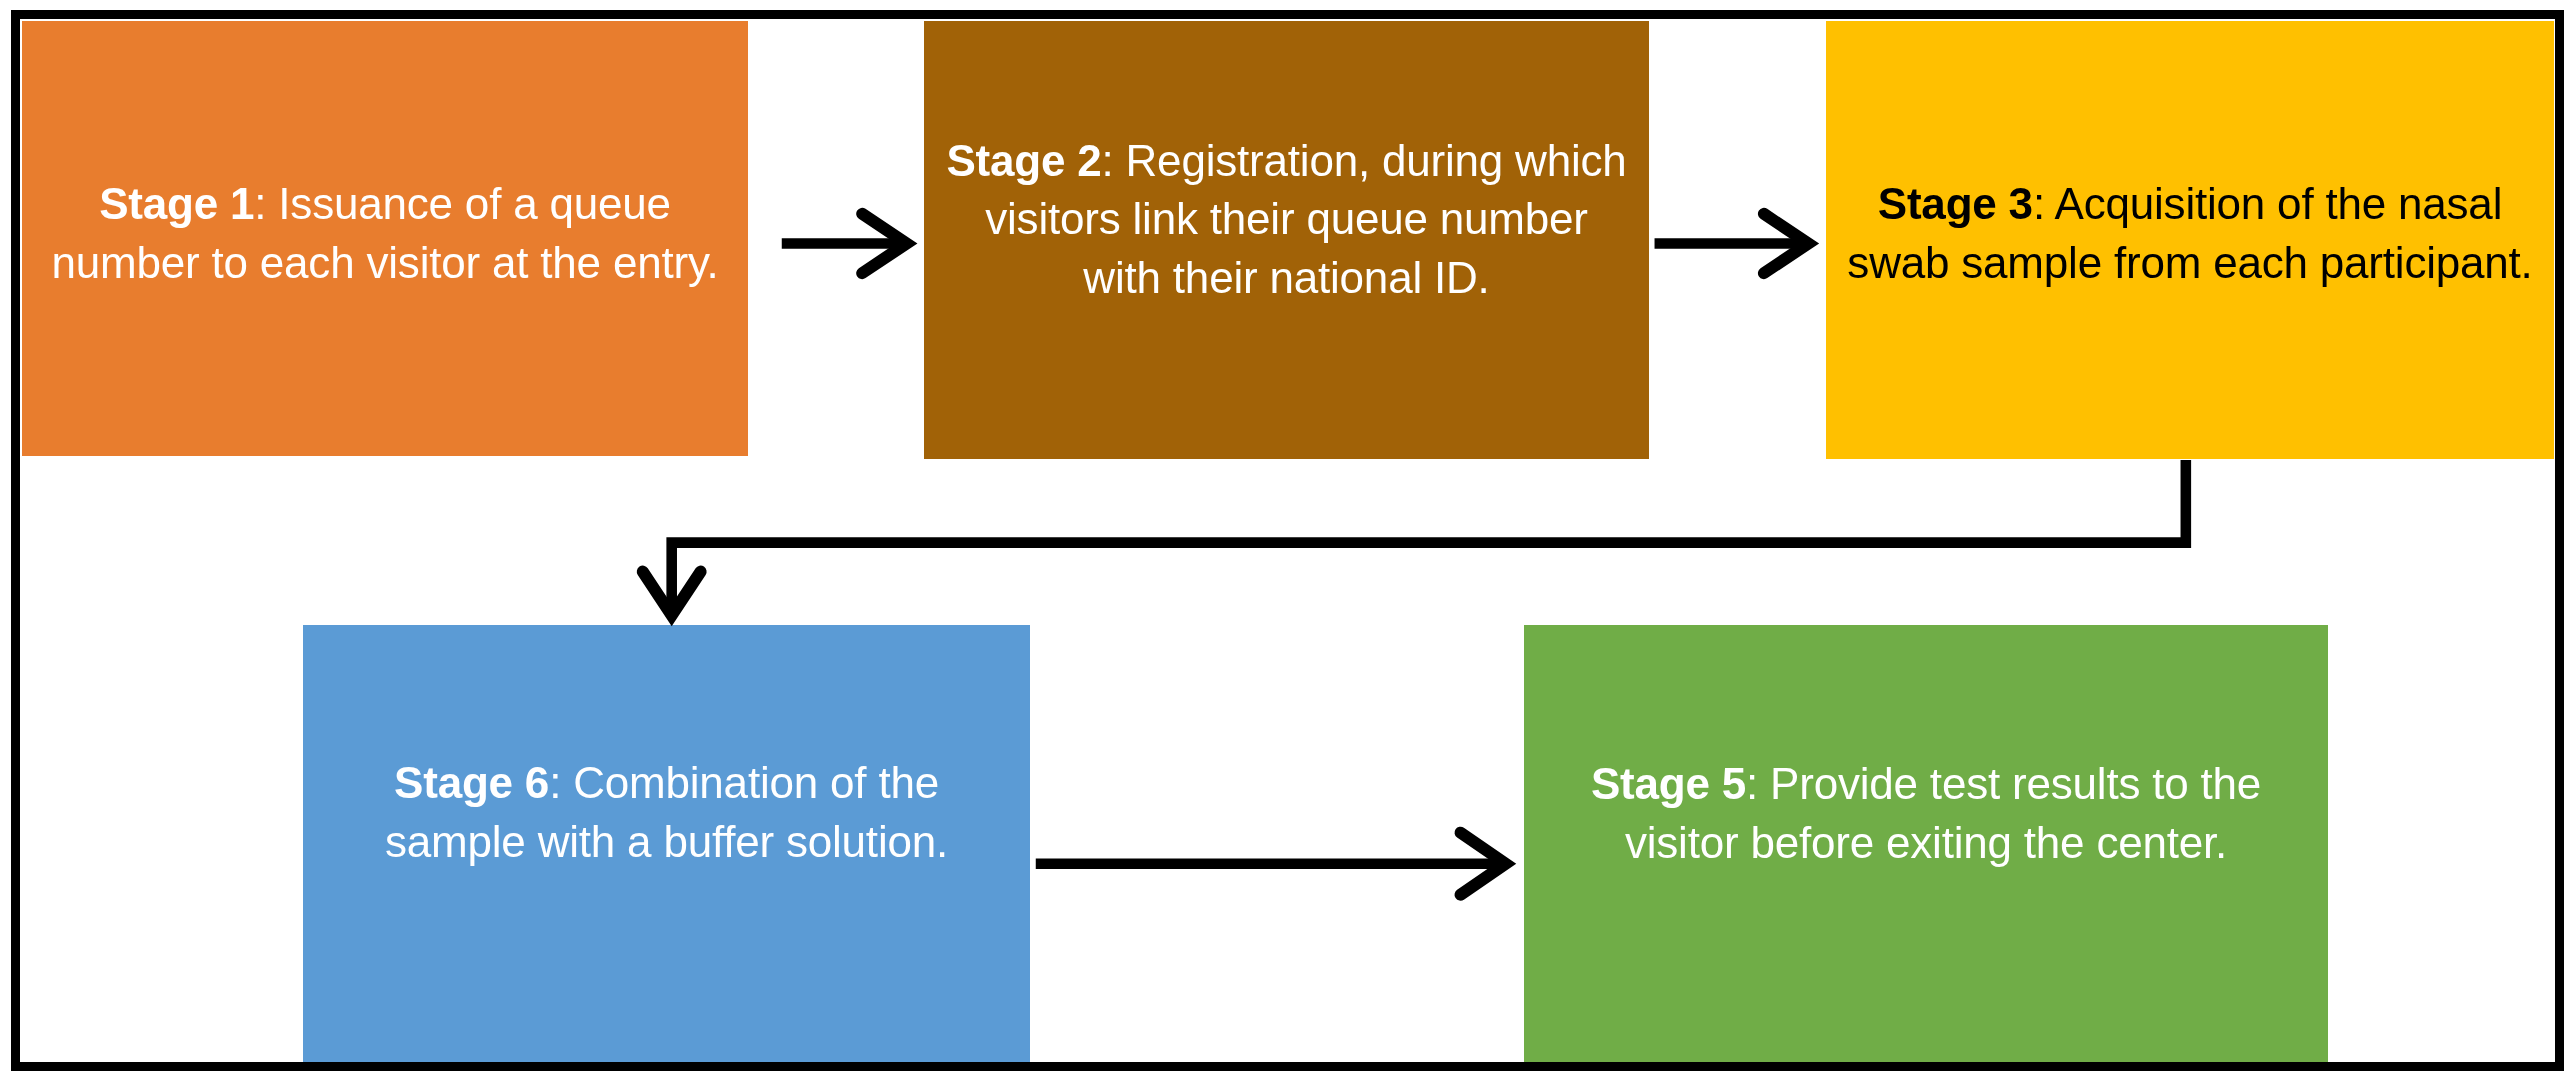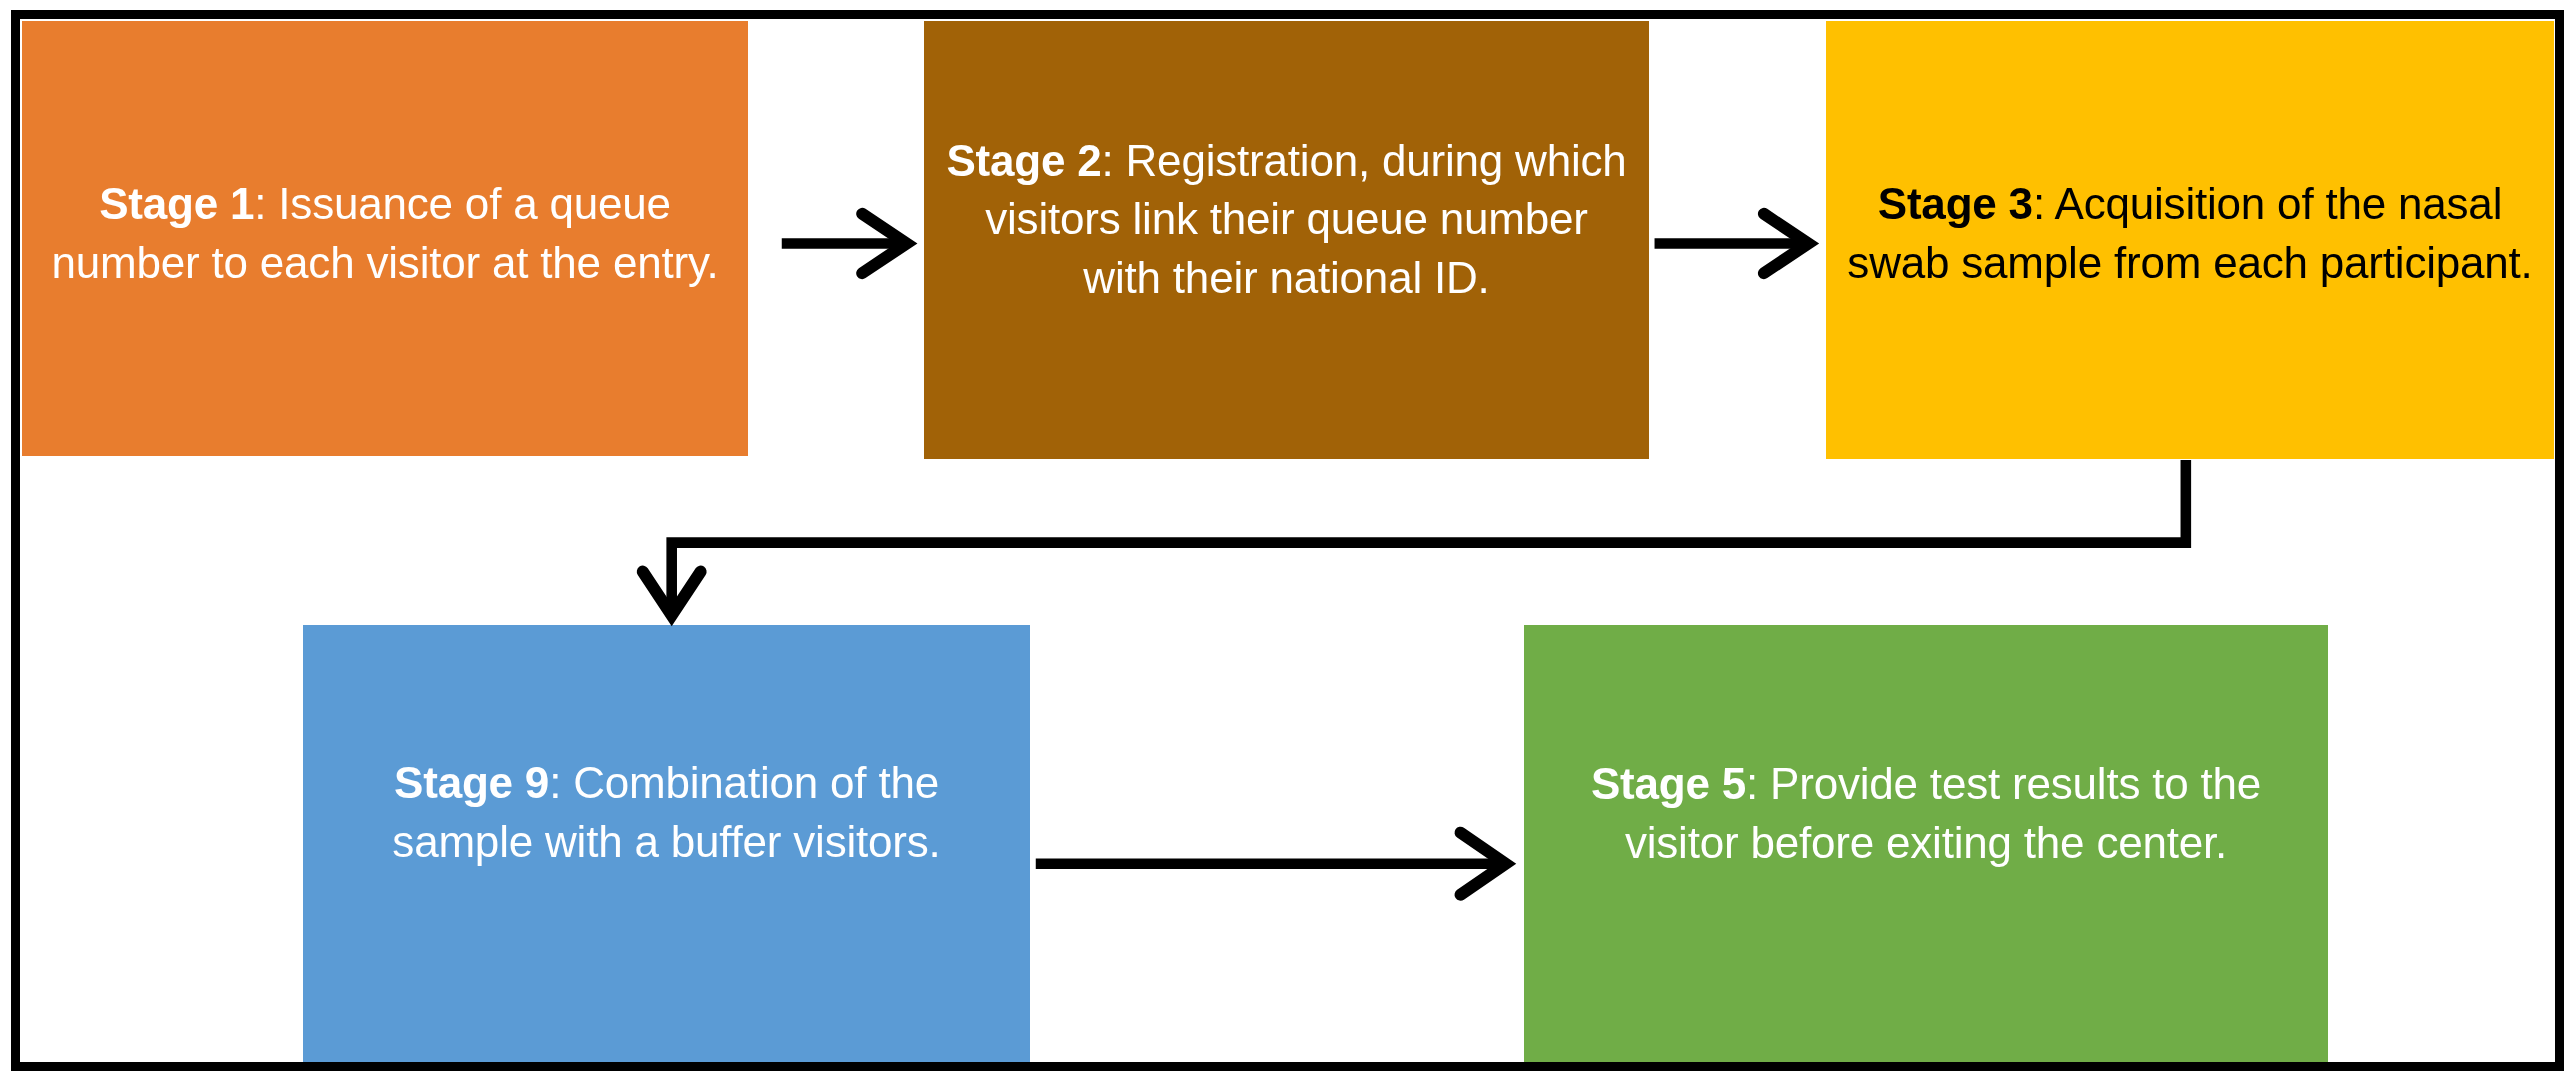--- a/index.html
+++ b/index.html
@@ -77,21 +77,21 @@
 
   <div class="node" id="stage2" style="background: #a16207; color: rgb(255, 255, 255); text-align: center;">
     <span class="txt"><b>Stage 2</b><span>: Registration, during which visitors link their queue number with their national ID.</span></span>
   </div>
 
   <div class="node" id="stage3" style="background: rgb(255, 192, 0); color: #000000;">
     <span class="txt"><b>Stage 3</b><span>: Acquisition of the nasal swab sample from each participant.</span></span>
   </div>
 
   <div class="node" id="stage4" style="background: rgb(91, 155, 213); color: rgb(255, 255, 255);">
-    <span class="txt"><b>Stage 9</b><span>: Combination of the sample with a buffer visitors.</span></span>
+    <span class="txt"><b>Stage 6</b><span>: Combination of the sample with a buffer solution.</span></span>
   </div>
 
   <div class="node" id="stage5" style="background: rgb(112, 173, 71); color: rgb(255, 255, 255);">
     <span class="txt"><b>Stage 5</b><span>: Provide test results to the visitor before exiting the center.</span></span>
   </div>
 
   <svg id="connectors" viewBox="0 0 3651 1539" xmlns="http://www.w3.org/2000/svg">
     <g stroke="#000000" fill="none" stroke-width="15" stroke-linecap="butt">
 
       <g stroke="#000000">

